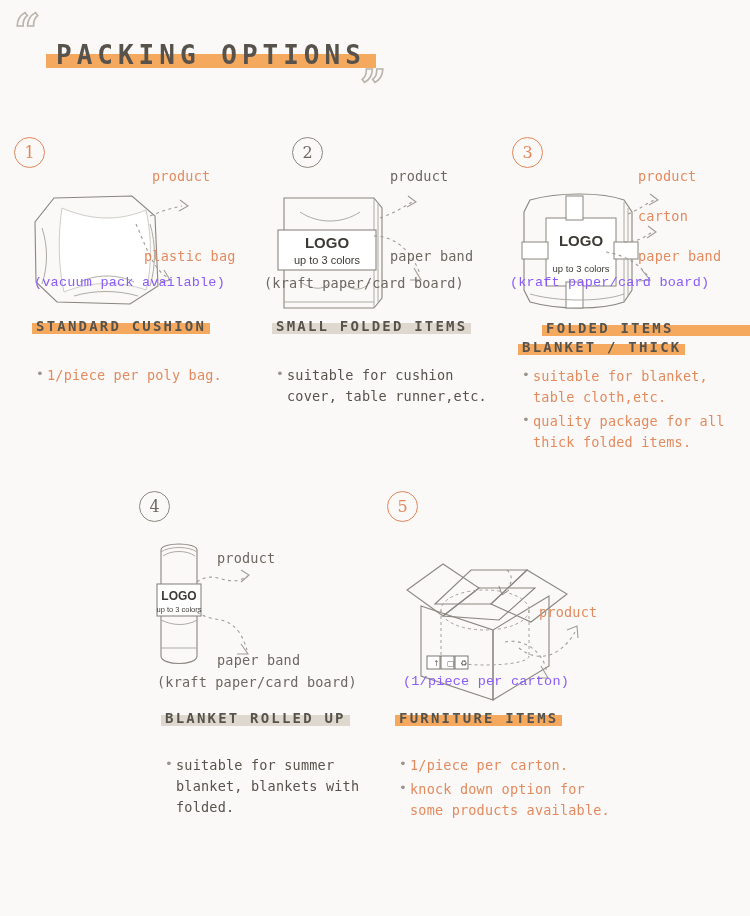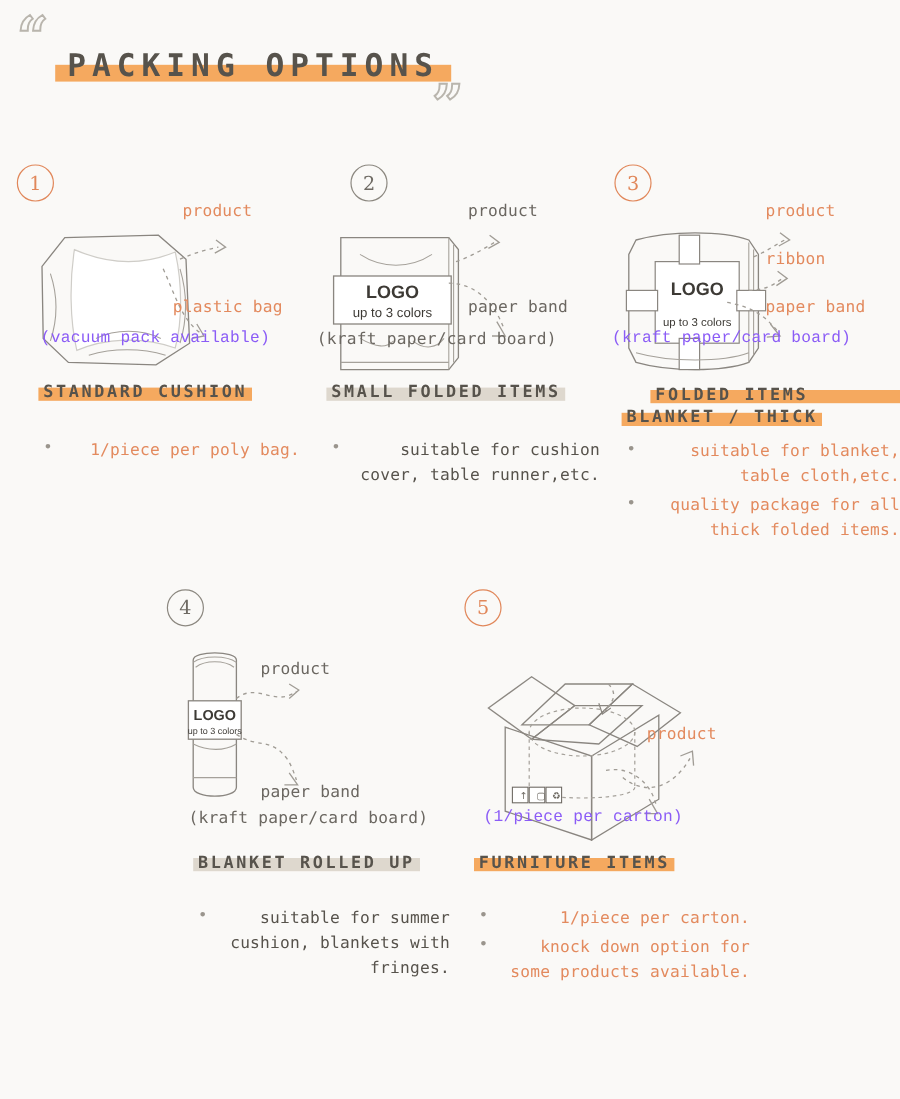--- a/index.html
+++ b/index.html
@@ -129,21 +129,20 @@
 
   
   ul.bullets { list-style: none; }
   ul.bullets li {
     position: relative;
     padding-left: 11px;
     font-size: 13.5px;
     line-height: 1.55;
     letter-spacing: 0.2px;
     margin-bottom: 3px;
-    text-align: right;
   }
   ul.bullets li::before {
     content: "\2022";
     position: absolute;
     left: 0; top: -1px;
     font-size: 13px;
   }
   ul.bullets.orange li { color: #e38a5e; }
   ul.bullets.orange li::before { color: #9a958d; }
   ul.bullets.gray li { color: #57534c; }
@@ -249,21 +248,21 @@
       </svg>
       <svg width="100" height="50" style="left:122px; top:62px;">
         <path class="dashline" d="M2,12 C14,12 22,8 30,2"></path>
         <path d="M26,-4 L34,2 L25,8" fill="none" stroke="#a09c95" stroke-width="1.1"></path>
       </svg>
       <svg width="100" height="70" style="left:104px; top:78px;">
         <path class="dashline" d="M2,6 C24,10 34,18 44,30"></path>
         <path d="M38,24 L46,34 L35,35" fill="none" stroke="#a09c95" stroke-width="1.1"></path>
       </svg>
       <span class="anno orange" style="left:138px; top:0px;">product</span>
-      <span class="anno orange" style="left:138px; top:40px;">ribbon</span>
+      <span class="anno orange" style="left:138px; top:40px;">carton</span>
       <span class="anno orange" style="left:138px; top:80px;">paper band</span>
       <span class="sub orange" style="left:10px; top:107px;">(kraft paper/card board)</span>
     </div>
   </div>
 </div>
 
 <div class="row" style="padding-top:8px;">
   <div class="card" style="width:250px; padding-left:36px;">
     <div class="sec-head">
       <span class="hl orange"></span>
@@ -374,21 +373,21 @@
   </div>
 </div>
 
 <div class="row row-bot" style="margin-top:26px;">
   <div class="card" style="width:250px; padding-left:40px;">
     <div class="sec-head">
       <span class="hl gray"></span>
       <span class="txt">BLANKET ROLLED UP</span>
     </div>
     <ul class="bullets gray" style="margin-top:28px;">
-      <li>suitable for summer cushion, blankets with fringes.</li>
+      <li>suitable for summer blanket, blankets with folded.</li>
     </ul>
   </div>
 
   <div class="card" style="width:250px; padding-left:24px;">
     <div class="sec-head">
       <span class="hl orange"></span>
       <span class="txt">FURNITURE ITEMS</span>
     </div>
     <ul class="bullets orange" style="margin-top:28px;">
       <li>1/piece per carton.</li>

